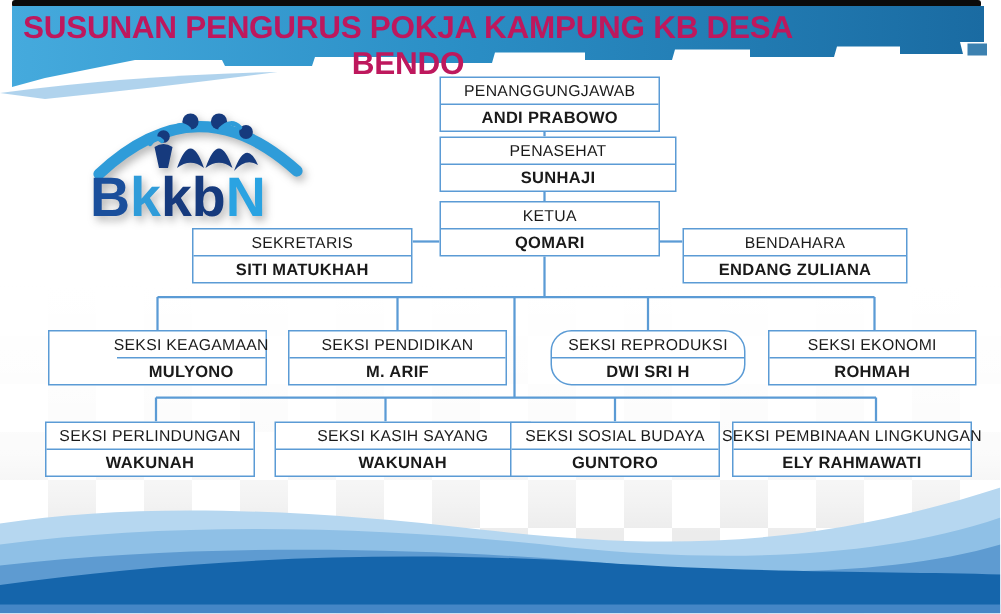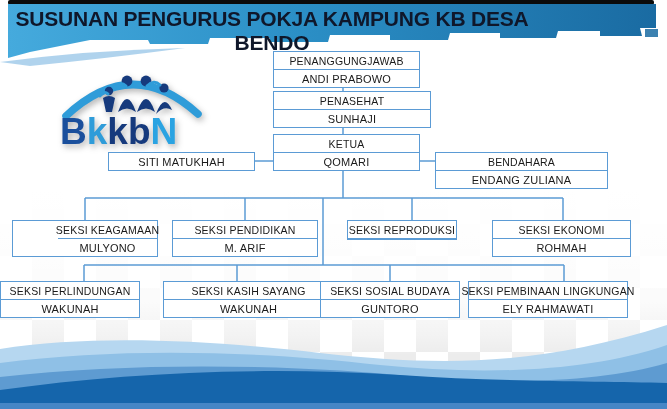--- a/index.html
+++ b/index.html
@@ -19,40 +19,40 @@
     background:linear-gradient(to bottom,
       #ffffff 0%, #ffffff 46%,
       rgba(255,255,255,0.93) 60%,
       rgba(255,255,255,0.78) 74%,
       rgba(255,255,255,0.35) 82%,
       rgba(255,255,255,0) 87%);}
 
   .waves{position:absolute;left:0;bottom:0;z-index:2;}
   .banner-svg{position:absolute;left:0;top:0;z-index:3;}
   .title{position:absolute;left:0;top:7px;width:544px;z-index:4;text-align:center;
-    font-size:21px;font-weight:800;color:#0f172a;letter-spacing:-0.2px;}
+    font-size:21px;font-weight:800;color:#be185d;letter-spacing:-0.2px;}
 
   .logo{position:absolute;left:50px;top:68px;width:164px;height:90px;z-index:4;
     filter:drop-shadow(2px 3px 3px rgba(90,90,90,0.45));}
   .logo svg{position:absolute;left:0;top:0;}
   .logo-text{position:absolute;left:10px;top:42px;font-size:37px;font-weight:800;letter-spacing:0px;line-height:44px;}
   .lt-b {color:var(--logo-royal,#1a4f9c);}
   .lt-k1{color:var(--logo-light,#2f9cd9);}
   .lt-k2{color:var(--logo-dark,#163a7d);}
   .lt-b2{color:var(--logo-dark,#163a7d);}
   .lt-n {color:var(--logo-sky,#2aa3e2);}
 
-  .chart{position:absolute;inset:0;z-index:5;}
+  .chart{position:absolute;inset:0;z-index:5;margin-left:20px;}
   .connectors{position:absolute;left:0;top:0;}
 
   .obox{position:absolute;background:#fff;border:1.6px solid var(--accent,#5b9bd5);box-sizing:border-box;}
   .obox .row{height:17px;display:flex;align-items:center;justify-content:center;
     font-size:10.5px;color:#1a1a1a;white-space:nowrap;letter-spacing:0.2px;}
   .obox .row.role{border-bottom:1.2px solid var(--accent,#5b9bd5);}
-  .obox .row.name{font-weight:400;font-size:11px;}
+  .obox .row.name{font-weight:700;font-size:11px;}
 </style>
 </head>
 <body>
 
 <div class="stage">
 
   <div class="checker"></div>
   <div class="fade"></div>
 
   <svg class="waves" width="667" height="90" viewBox="0 0 667 90">
@@ -129,44 +129,46 @@
     <div class="obox" style="left:273px;top:91px;width:158px;">
       <div class="row role">PENASEHAT</div>
       <div class="row name">SUNHAJI</div>
     </div>
     <div class="obox" style="left:273px;top:134px;width:147px;">
       <div class="row role">KETUA</div>
       <div class="row name">QOMARI</div>
     </div>
 
     <div class="obox" style="left:108px;top:152px;width:147px;">
+      <div class="row role">SEKRETARIS</div>
       <div class="row name">SITI MATUKHAH</div>
     </div>
-    <div class="obox" style="left:435px;top:152px;width:173px;">
+    <div class="obox" style="left:435px;top:152px;width:150px;">
       <div class="row role">BENDAHARA</div>
       <div class="row name">ENDANG ZULIANA</div>
     </div>
 
     <div class="obox" style="left:12px;top:220px;width:146px;padding-left:45px;">
       <div class="row role">SEKSI KEAGAMAAN</div>
       <div class="row name">MULYONO</div>
     </div>
     <div class="obox" style="left:172px;top:220px;width:146px;">
       <div class="row role">SEKSI PENDIDIKAN</div>
       <div class="row name">M. ARIF</div>
     </div>
-    <div class="obox" style="left:347px;top:220px;width:110px;">
+    <div class="obox" style="left:347px;top:220px;width:130px;border-radius:14px;">
       <div class="row role">SEKSI REPRODUKSI</div>
+      <div class="row name">DWI SRI H</div>
     </div>
     <div class="obox" style="left:492px;top:220px;width:139px;">
       <div class="row role">SEKSI EKONOMI</div>
       <div class="row name">ROHMAH</div>
     </div>
 
-    <div class="obox" style="left:0;top:281px;width:140px;">
+    <div class="obox" style="left:10px;top:281px;width:140px;">
       <div class="row role">SEKSI PERLINDUNGAN</div>
       <div class="row name">WAKUNAH</div>
     </div>
     <div class="obox" style="left:163px;top:281px;width:171px;">
       <div class="row role">SEKSI KASIH SAYANG</div>
       <div class="row name">WAKUNAH</div>
     </div>
     <div class="obox" style="left:320px;top:281px;width:140px;">
       <div class="row role">SEKSI SOSIAL BUDAYA</div>
       <div class="row name">GUNTORO</div>

